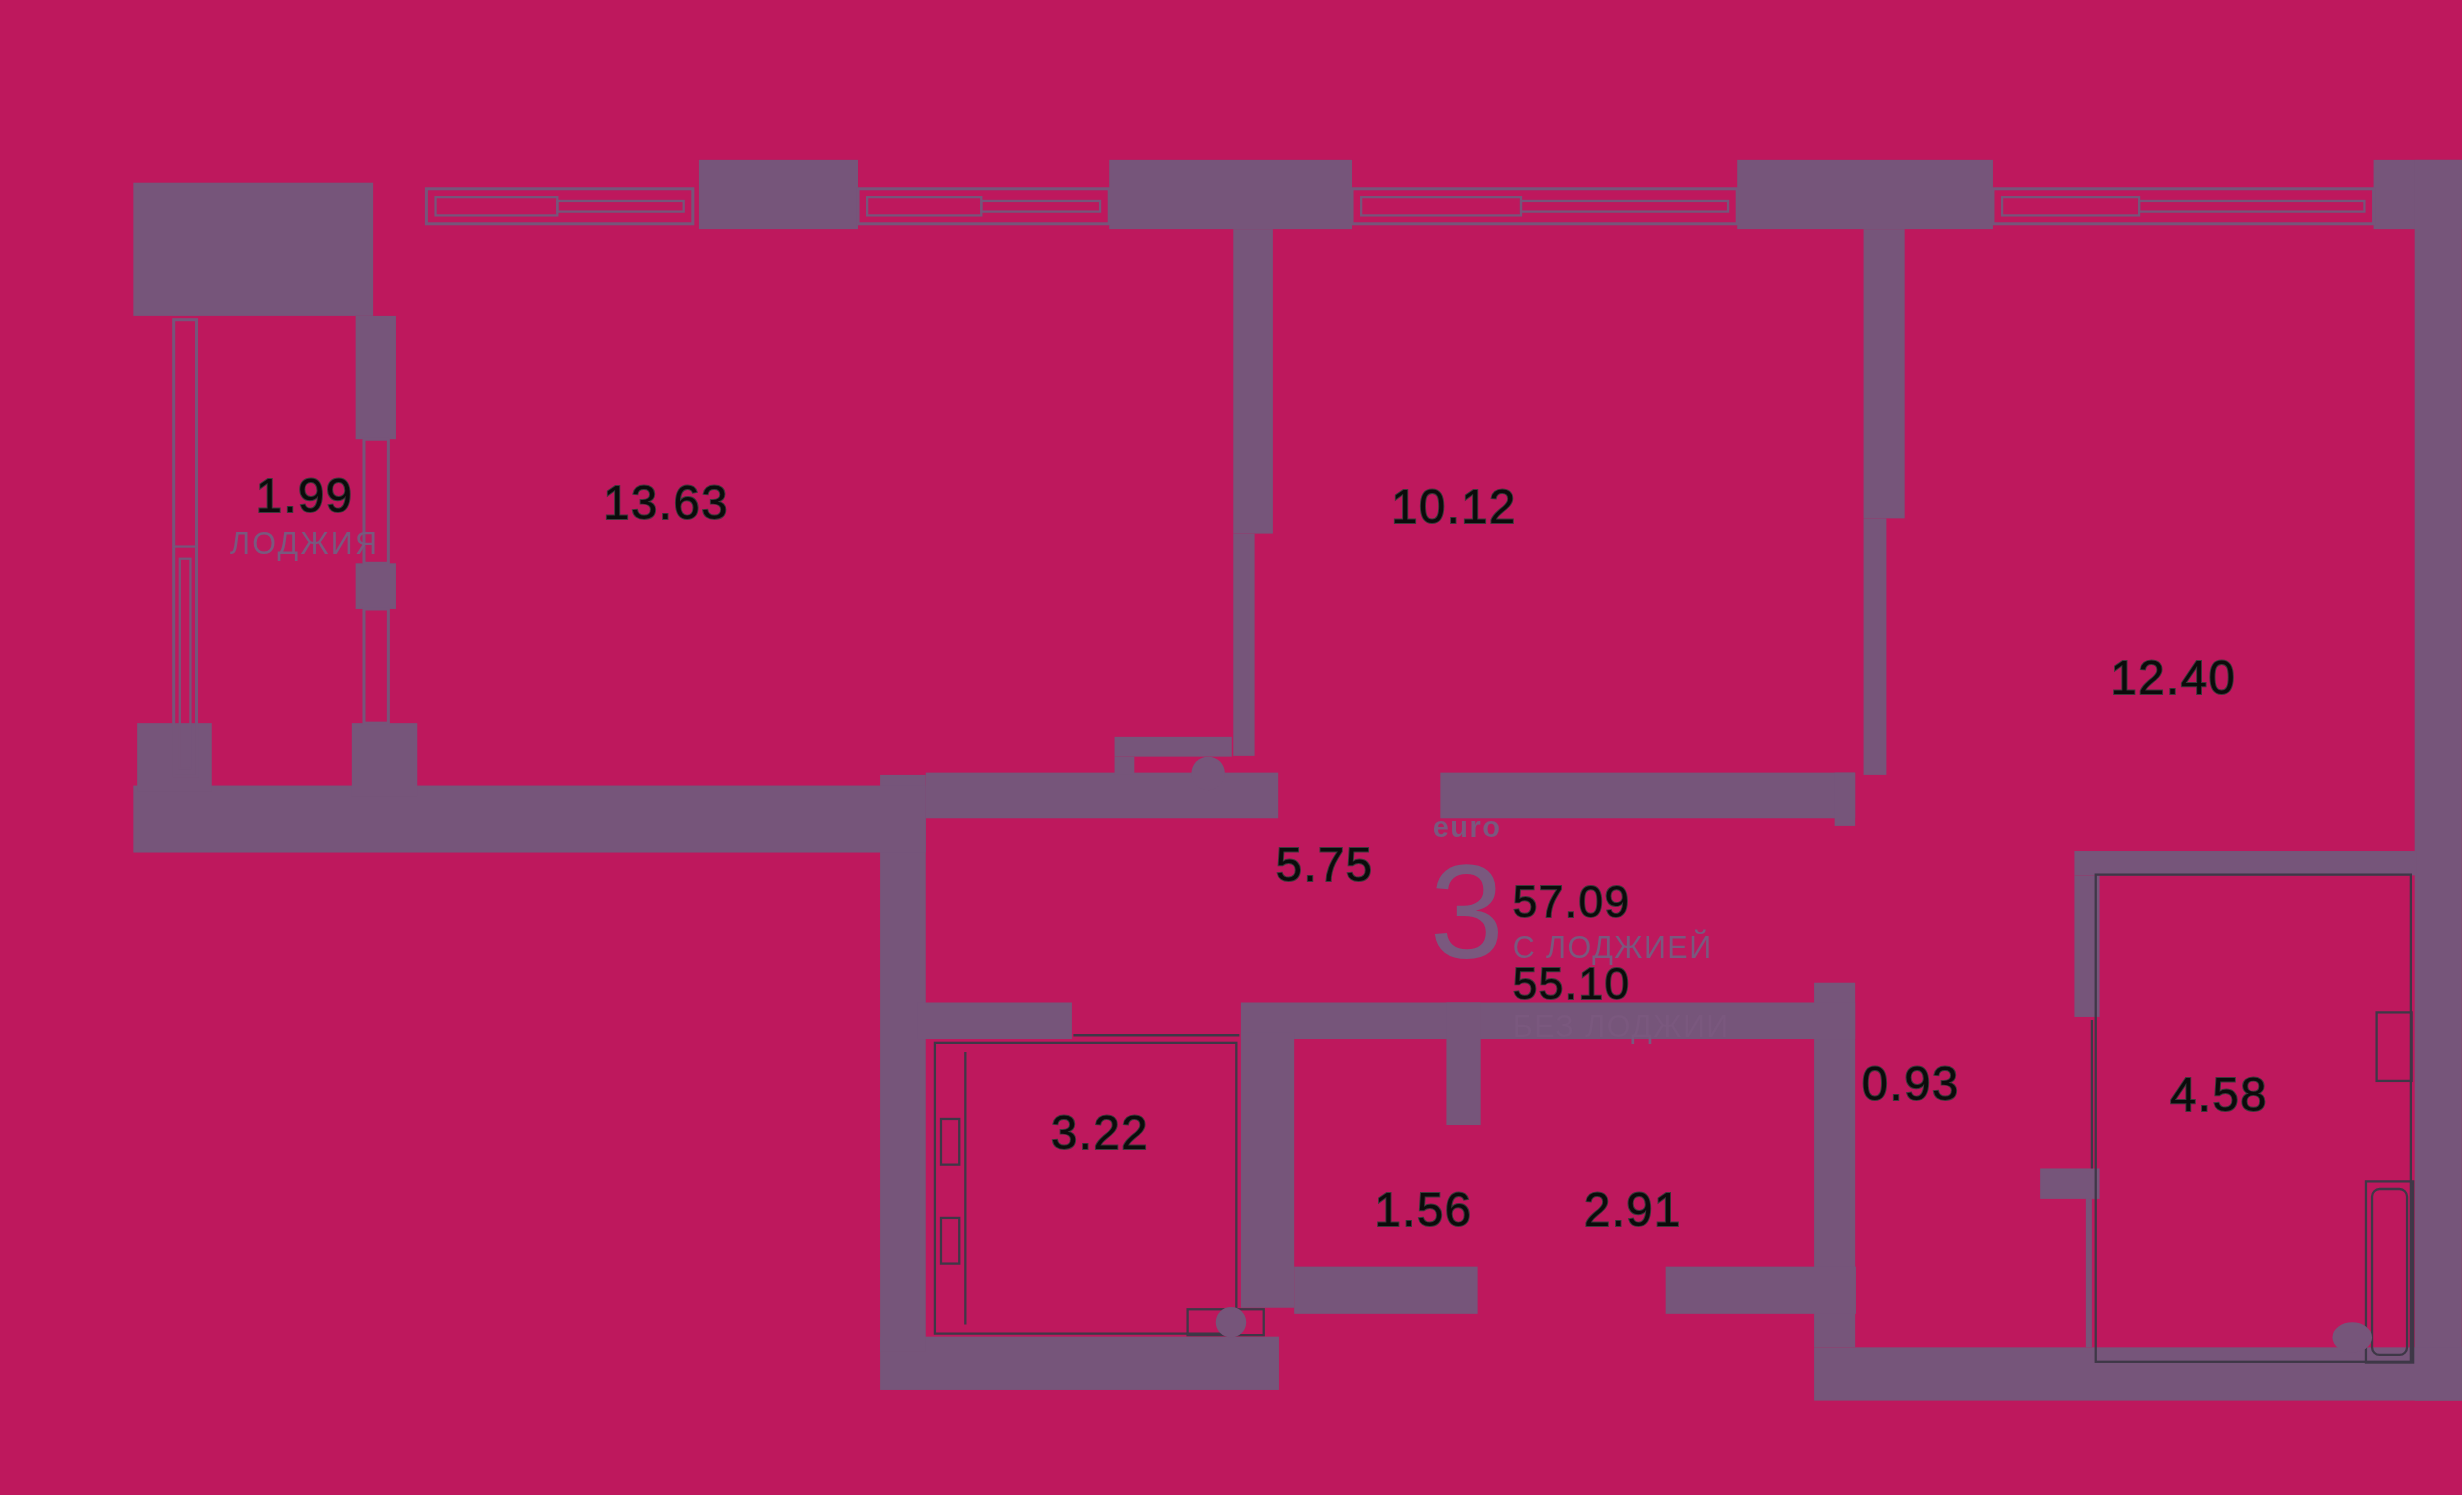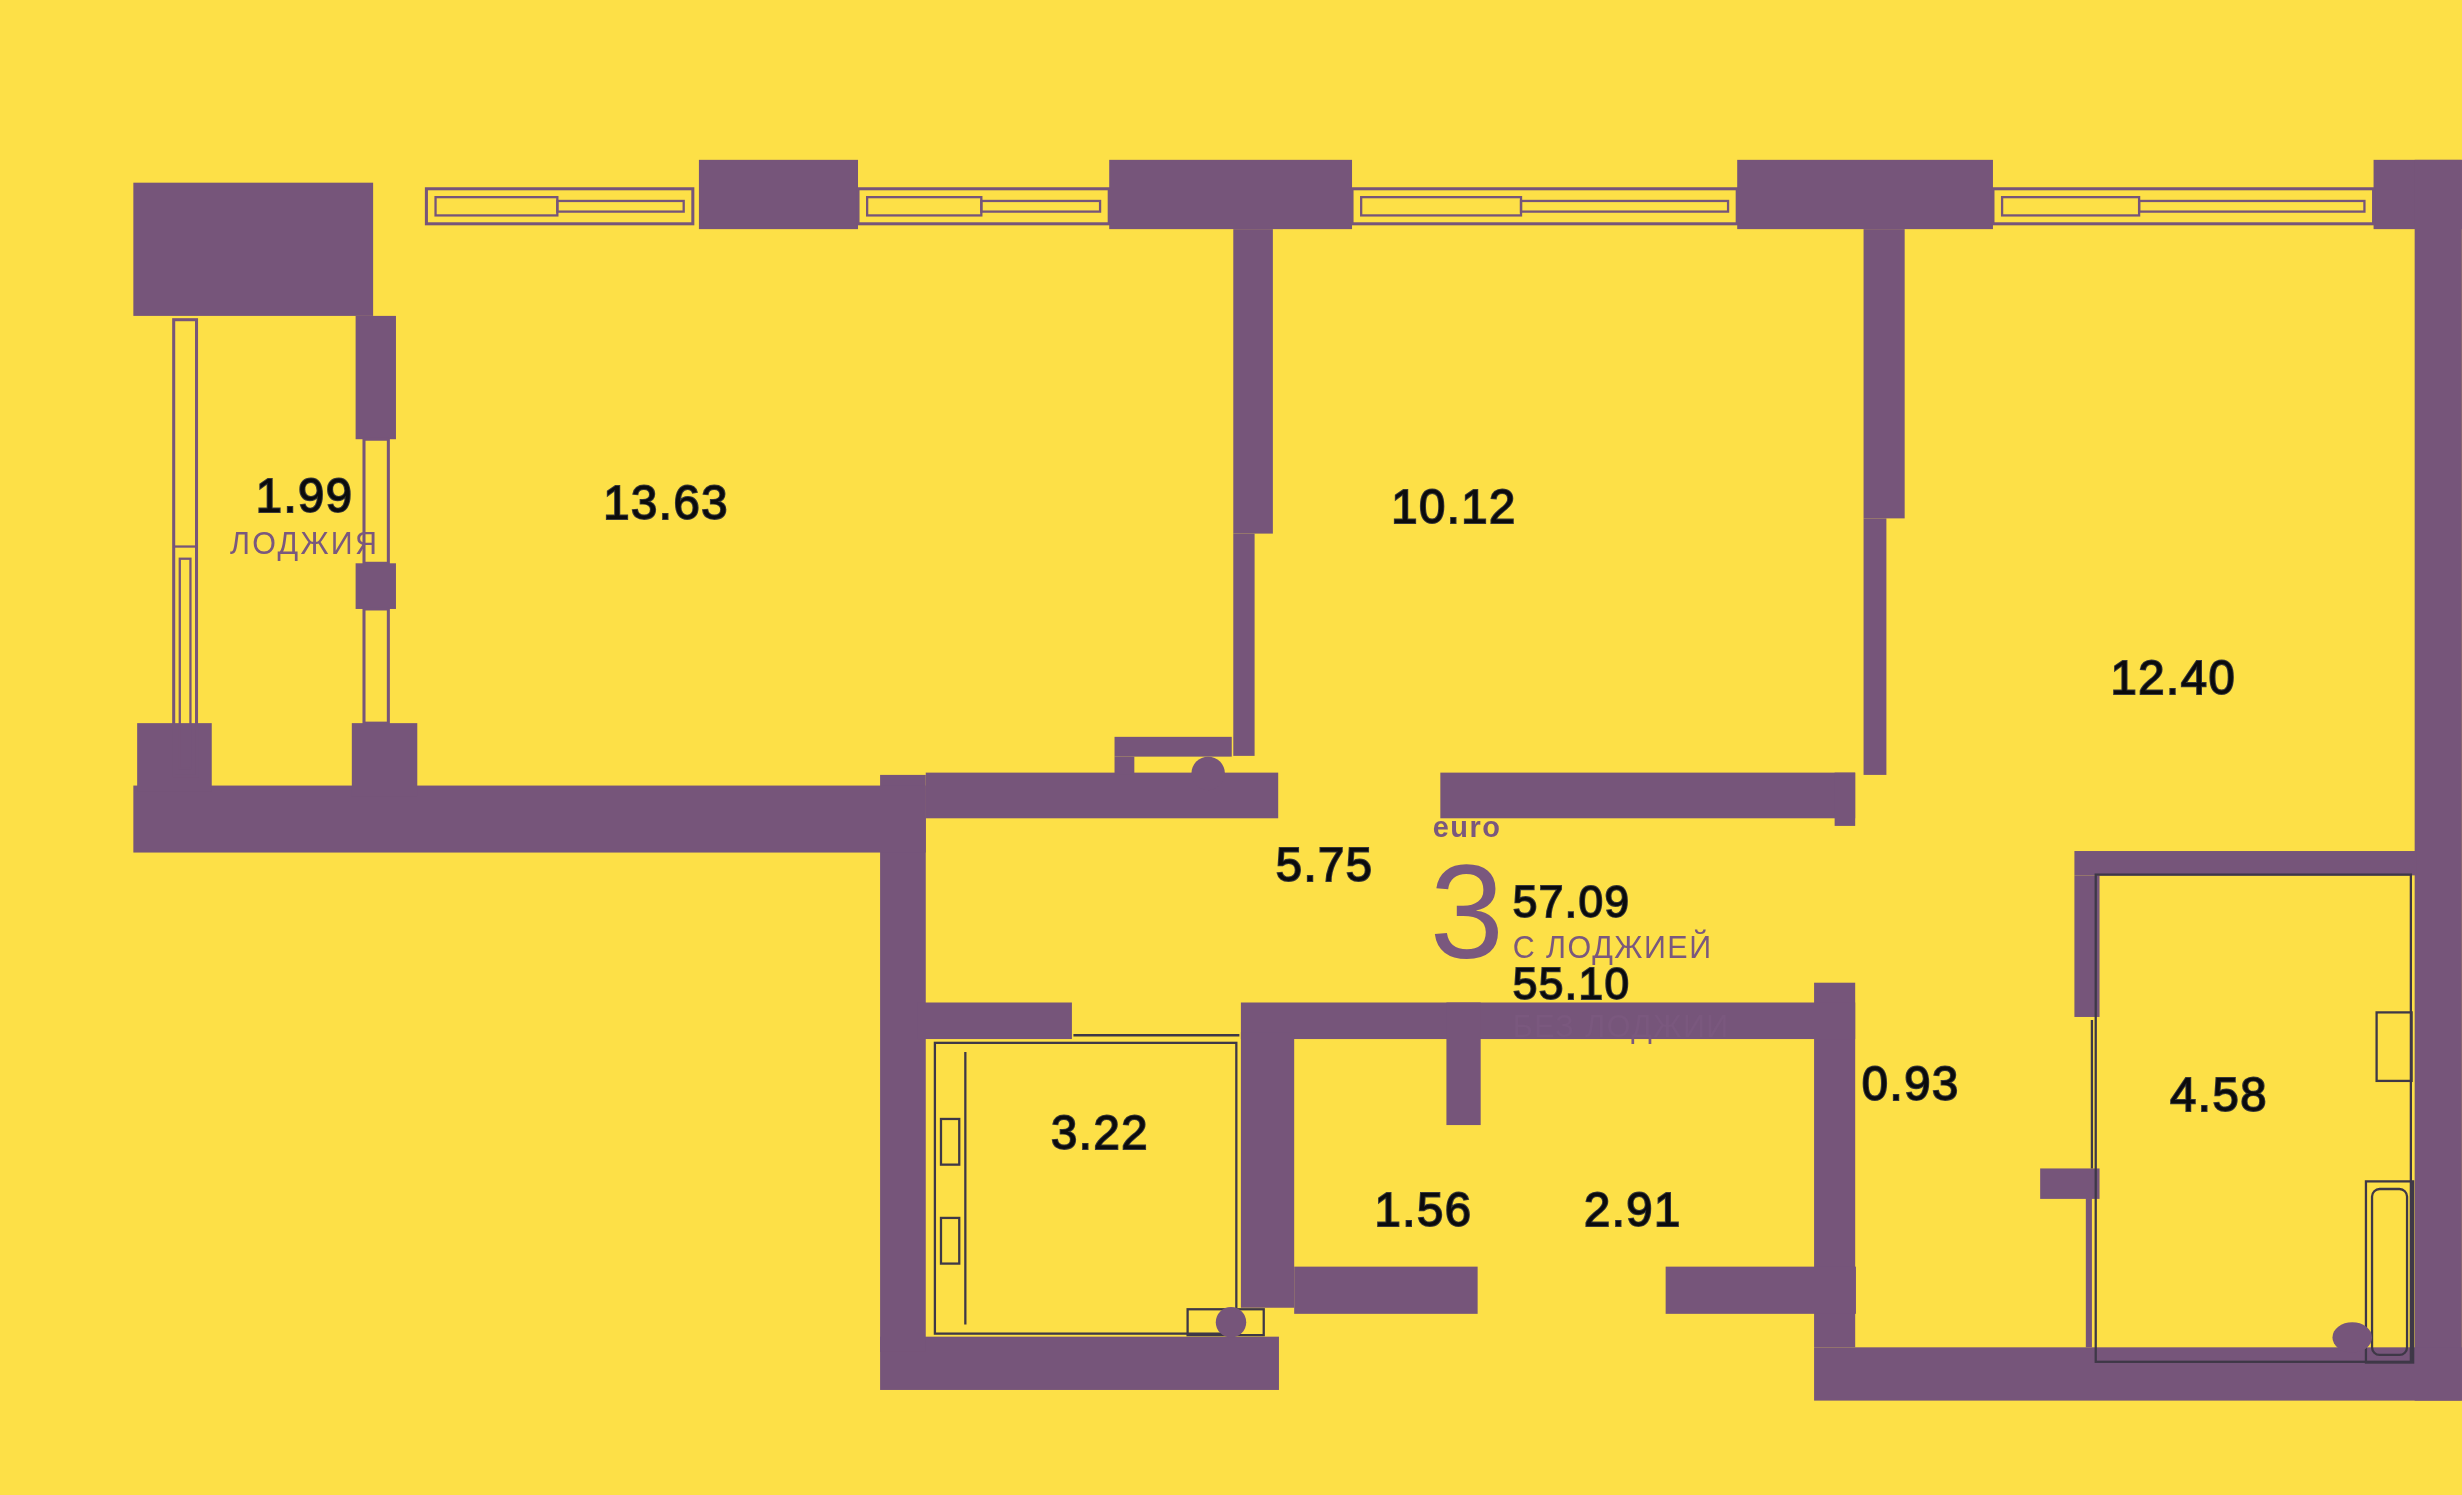--- a/index.html
+++ b/index.html
@@ -6,21 +6,21 @@
     margin:0;
     padding:0;
     background:#000;
     width:100%;
     height:100%;
     font-family:"Liberation Sans", sans-serif;
   }
   .plan-wrap{
     position:fixed;
     inset:0;
-    background:#fde047;
+    background:#be185d;
   }
   svg{display:block;width:100%;height:100%;}
 
   
   .wall{fill:#76557A;stroke:none;}
   
   .glz{fill:none;stroke:#76557A;stroke-width:4;}
   .glz-thin{fill:none;stroke:#76557A;stroke-width:3;}
   
   .furn{fill:none;stroke:#3E3847;stroke-width:3;}

